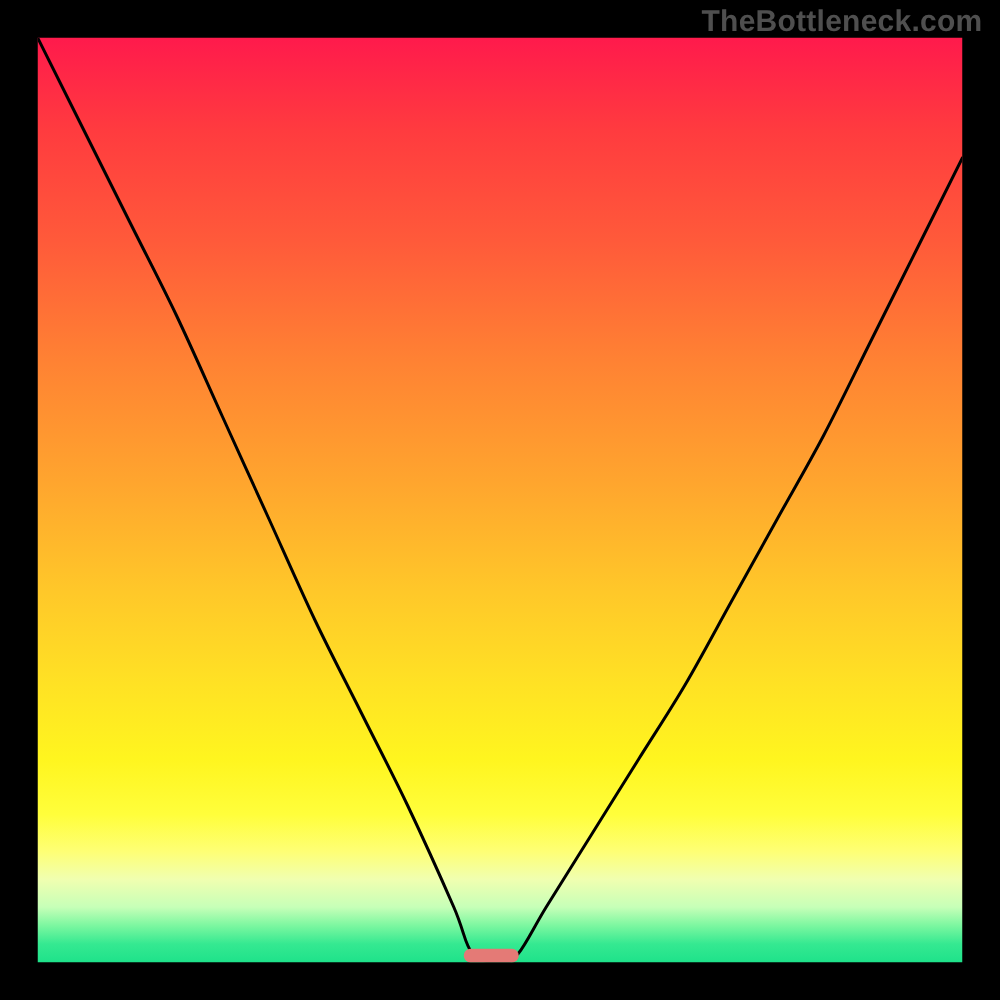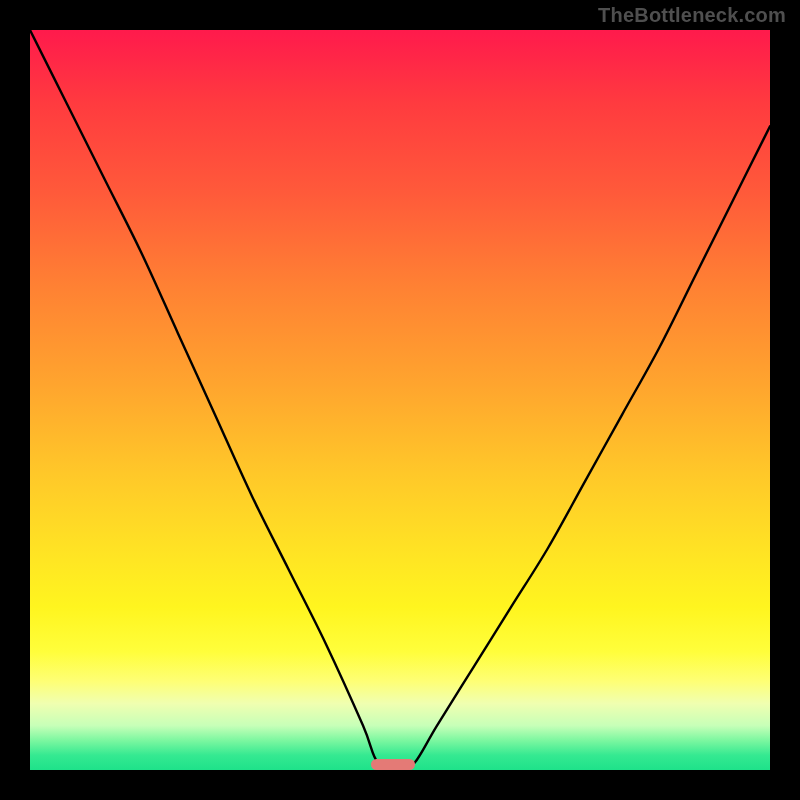--- a/index.html
+++ b/index.html
@@ -14,21 +14,21 @@
   .frame {
     position: relative;
     width: 800px;
     height: 800px;
     background: #000;
   }
   .watermark {
     position: absolute;
     top: 4px;
     right: 14px;
-    font-size: 20px;
+    font-size: 24px;
     font-weight: 600;
     color: #4f4f4f;
     letter-spacing: 0.2px;
     z-index: 40;
   }
   .plot-area {
     position: absolute;
     left: 30px;
     top: 30px;
     width: 740px;

